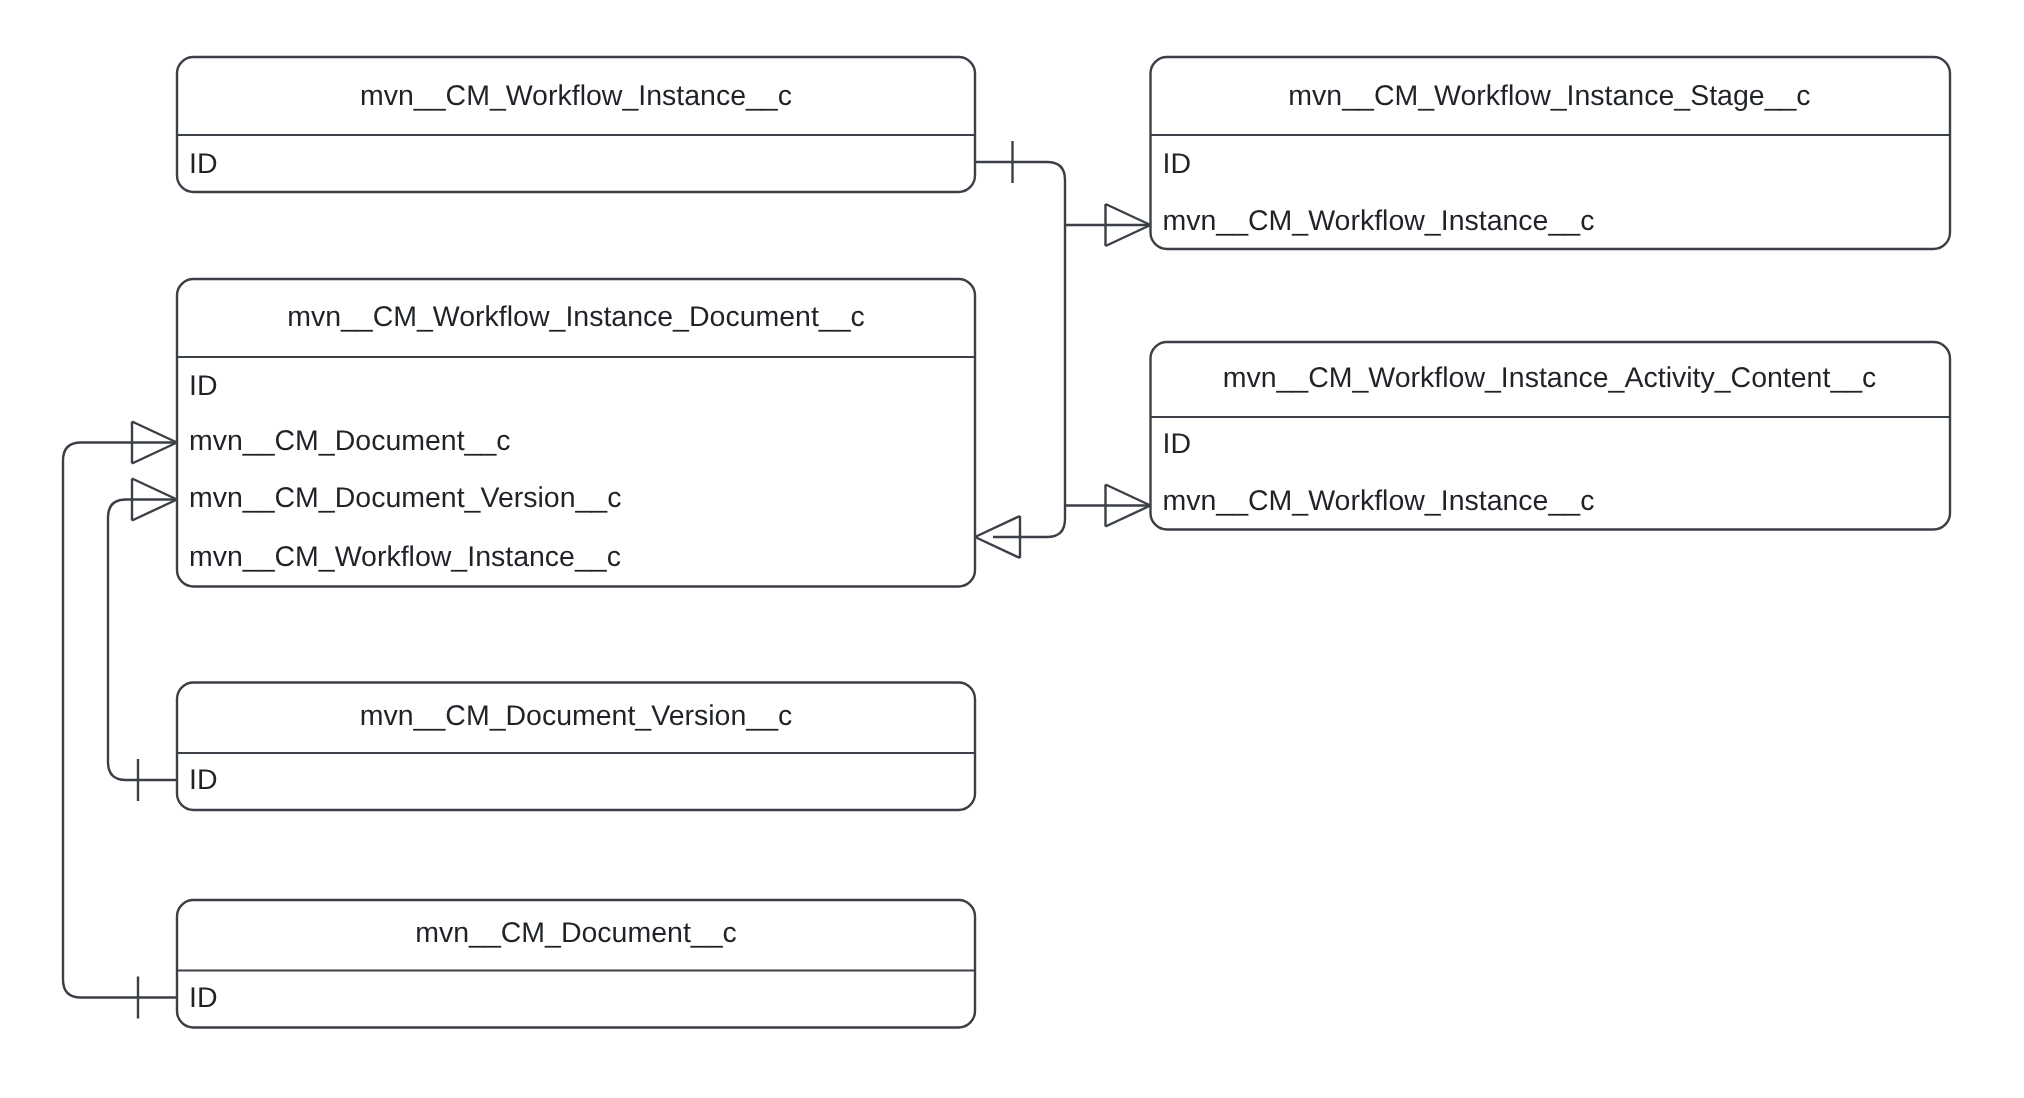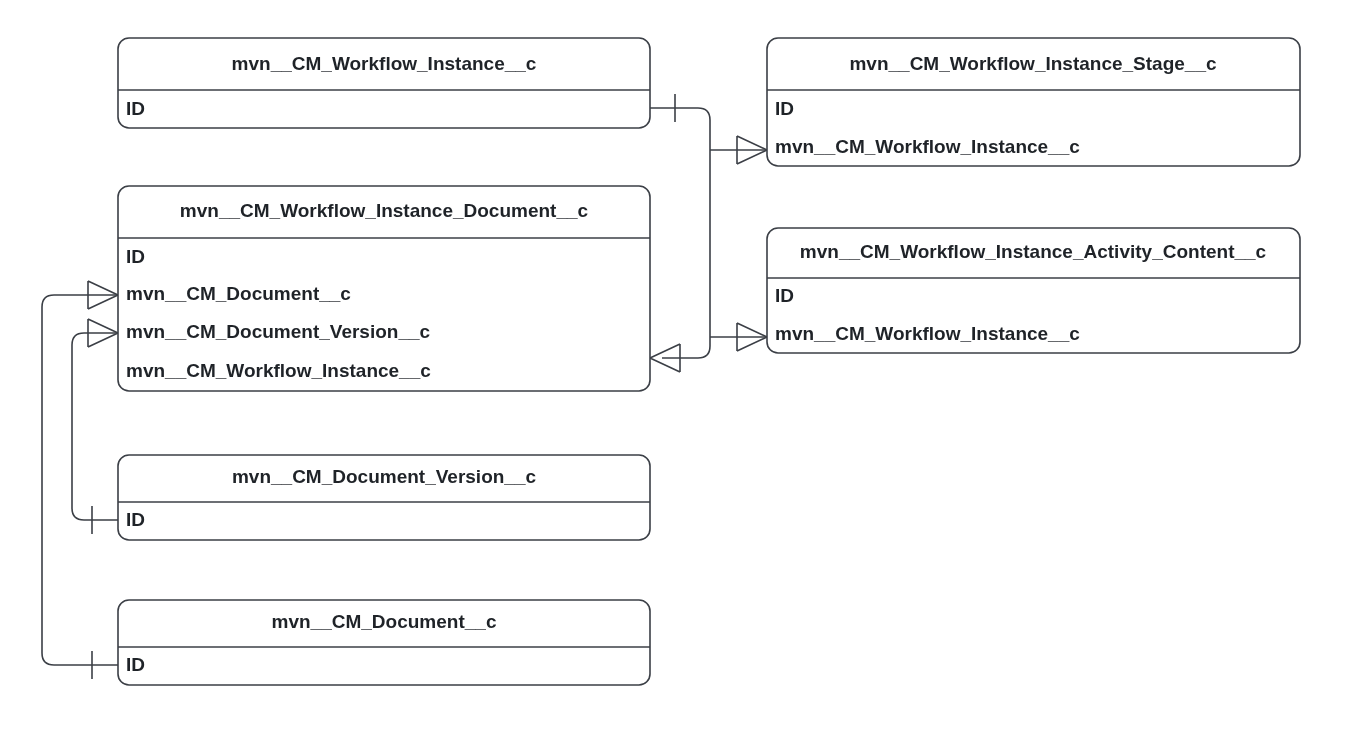--- a/index.html
+++ b/index.html
@@ -12,21 +12,20 @@
     width: 1349px;
     height: 732px;
     overflow: hidden;
     font-family: "Liberation Sans", sans-serif;
   }
   #er-root {
     position: relative;
     width: 1349px;
     height: 732px;
     background: #ffffff;
-    font-weight: bold;
   }
   svg#er-canvas {
     display: block;
     width: 1349px;
     height: 732px;
   }
   .entity-box {
     fill: #ffffff;
     stroke: #3b3f46;
     stroke-width: 1.6;

